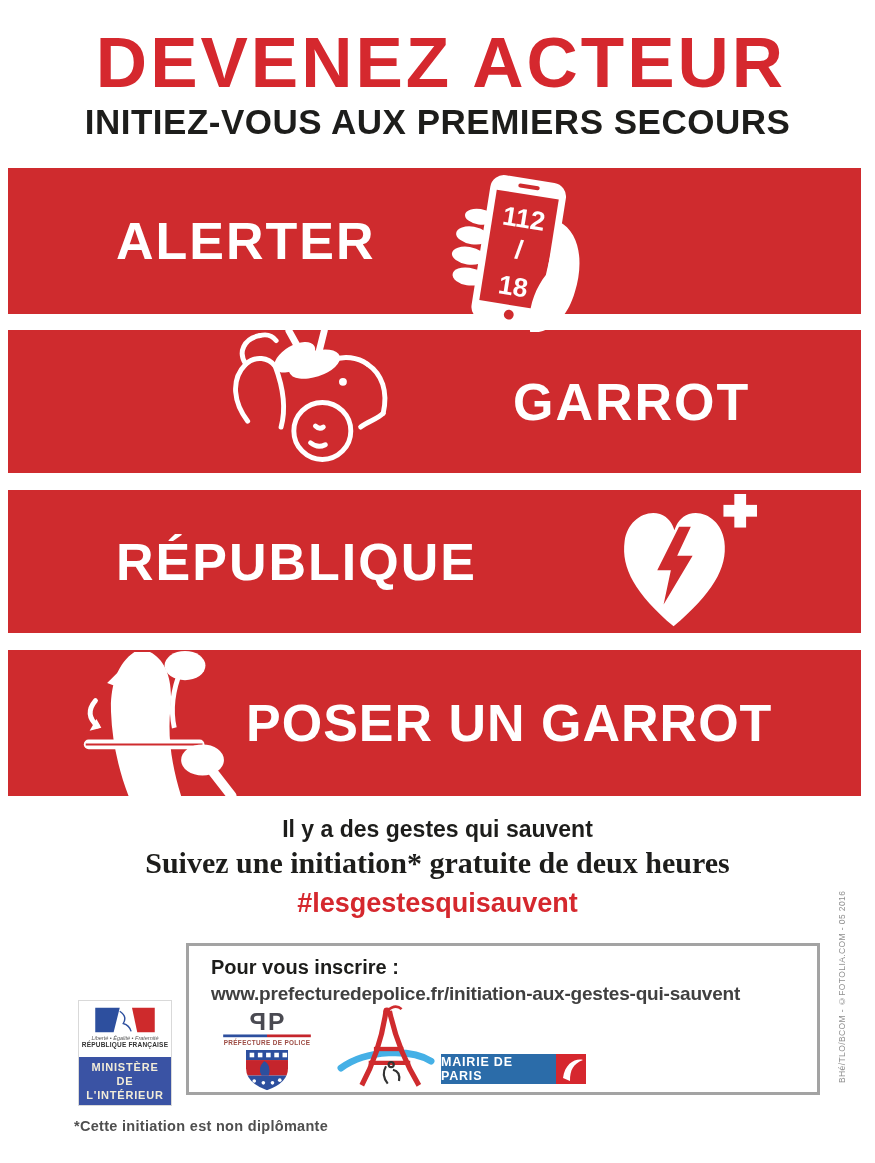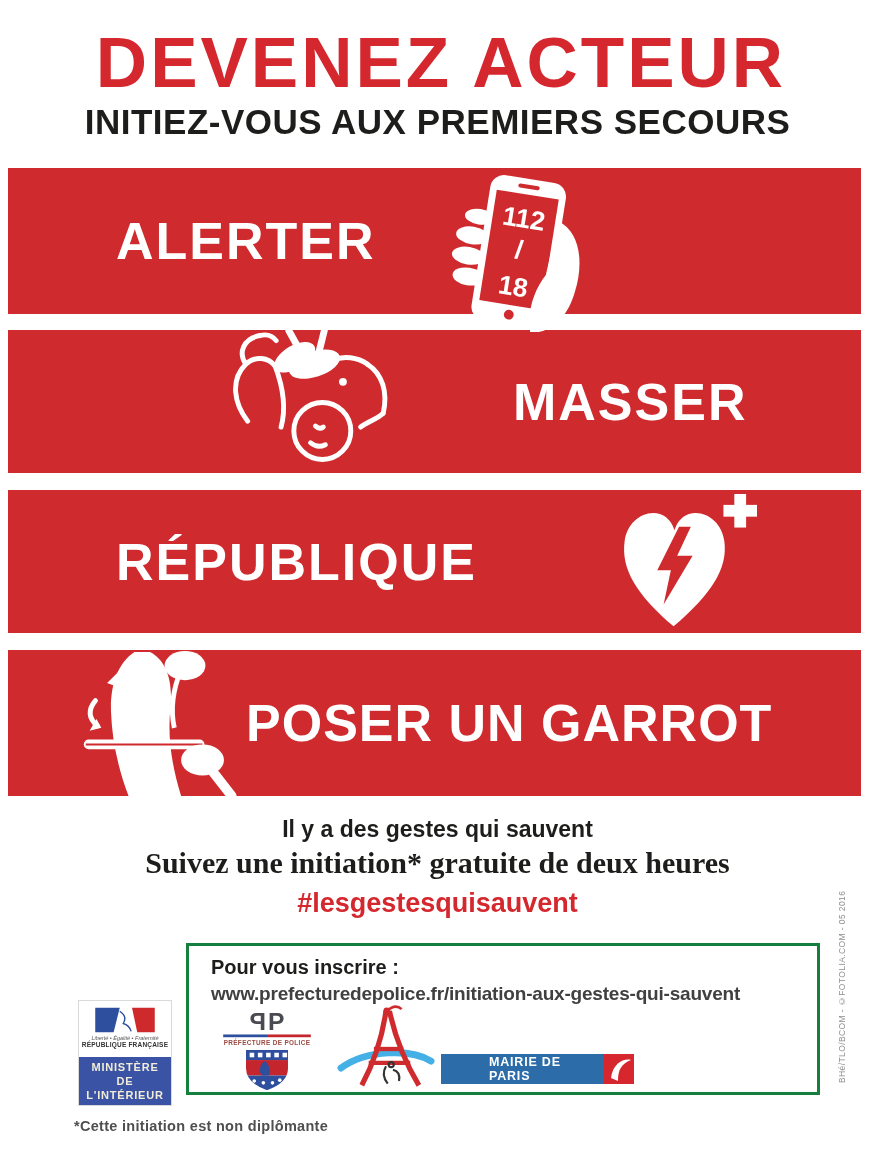--- a/index.html
+++ b/index.html
@@ -33,21 +33,21 @@
   
   .tag1{position:absolute;top:816px;left:0;right:0;text-align:center;
     font-size:23px;font-weight:bold;color:#1d1d1b;}
   .tag2{position:absolute;top:846px;left:0;right:0;text-align:center;
     font-size:30px;font-weight:bold;color:#1d1d1b;font-family:Liberation Serif, serif;}
   .hashtag{position:absolute;top:888px;left:0;right:0;text-align:center;
     font-size:27px;font-weight:bold;color:#d5282e;}
   
   .signup-box{
     position:absolute;left:186px;top:943px;width:628px;height:146px;
-    background:#fff;border:3px solid #15803d;
+    background:#fff;border:3px solid #a3a3a3;
   }
   .signup-label{position:absolute;left:22px;top:10px;font-size:20px;
     font-weight:bold;color:#1d1d1b;}
   .signup-url{position:absolute;left:22px;top:37px;font-size:19px;
     font-weight:bold;color:#404040;letter-spacing:-.2px;white-space:nowrap;}
   
   .ministere{
     position:absolute;left:78px;top:1000px;width:94px;height:106px;
     border:1px solid #d9d9d9;background:#fff;box-sizing:border-box;
   }
@@ -57,21 +57,21 @@
   .ministere .blue-box{
     position:absolute;left:0;bottom:0;width:100%;height:48px;background:#3a53a4;
     color:#f2ecd8;font-weight:bold;font-size:11px;line-height:14px;
     letter-spacing:.8px;text-align:center;display:flex;flex-direction:column;justify-content:center;
   }
   .pp-logo{position:absolute;left:26px;top:62px;width:104px;height:84px;}
   .eiffel-logo{position:absolute;left:142px;top:58px;width:110px;height:90px;}
   .mairie{position:absolute;left:252px;top:108px;height:30px;display:flex;}
   .mairie .mairie-rect{
     width:115px;height:30px;background:#2b6ca9;color:#fff;font-weight:bold;
-    font-size:12.5px;letter-spacing:.8px;display:flex;align-items:center;justify-content:center;padding-left:48px;
+    font-size:12.5px;letter-spacing:.8px;display:flex;align-items:center;justify-content:center;
   }
   .mairie .mairie-sq{width:30px;height:30px;background:#d6272e;}
   
   .footnote{position:absolute;left:74px;top:1118px;font-size:14.5px;
     font-weight:bold;color:#4f4f4f;letter-spacing:.3px;}
   .credit{
     position:absolute;right:28px;top:938px;height:145px;
     writing-mode:vertical-rl;transform:rotate(180deg);
     font-size:8.5px;color:#8f8f8f;letter-spacing:.4px;white-space:nowrap;
   }
@@ -98,21 +98,21 @@
         <circle cx="75" cy="144" r="5" fill="#cf2b2e"></circle>
         <text x="75" y="54" font-size="27" font-weight="bold" fill="#fff" text-anchor="middle">112</text>
         <text x="75" y="86" font-size="27" font-weight="bold" fill="#fff" text-anchor="middle">/</text>
         <text x="75" y="124" font-size="27" font-weight="bold" fill="#fff" text-anchor="middle">18</text>
         <path d="M110 42 C136 50 142 84 138 110 C135 134 125 148 112 155 L100 160 C92 138 97 114 106 98 Z" fill="#fff"></path>
       </g>
     </svg>
   </section>
 
   <section class="banner" style="top:330px;height:143px;">
-    <span class="blabel" style="left:505px;">MASSER</span>
+    <span class="blabel" style="left:505px;">GARROT</span>
     <svg class="bicon" style="left:167px;top:0;" width="275" height="143" viewBox="0 0 280 144">
       <g stroke="#fff" stroke-width="5" fill="none" stroke-linecap="round">
 
         <path d="M74 92 C60 74 56 50 72 34 C82 25 95 27 102 36"></path>
         <path d="M72 34 C64 22 70 8 86 5"></path>
         <path d="M86 5 q11 -3 17 5"></path>
 
         <path d="M102 36 C111 60 113 80 108 98"></path>
 
         <circle cx="150" cy="102" r="29"></circle>

